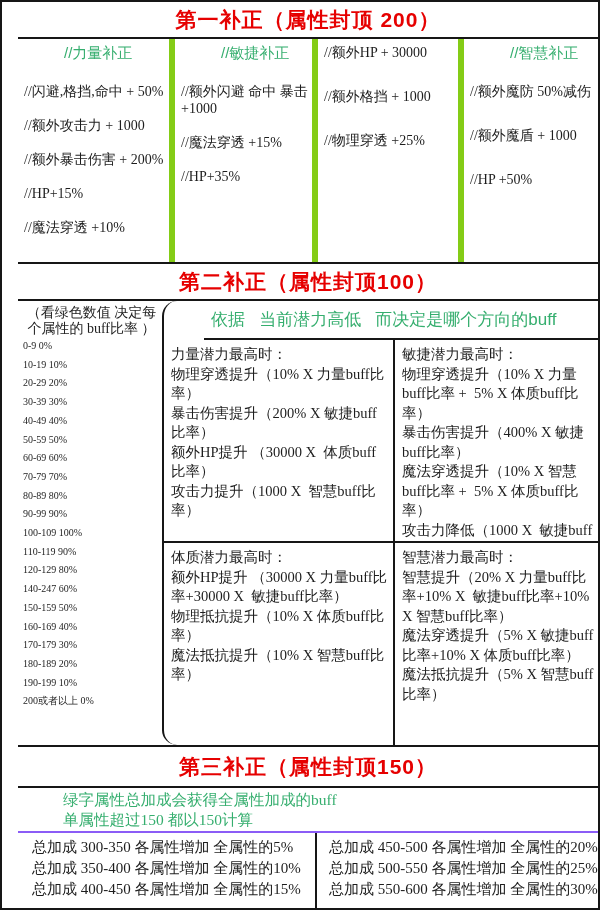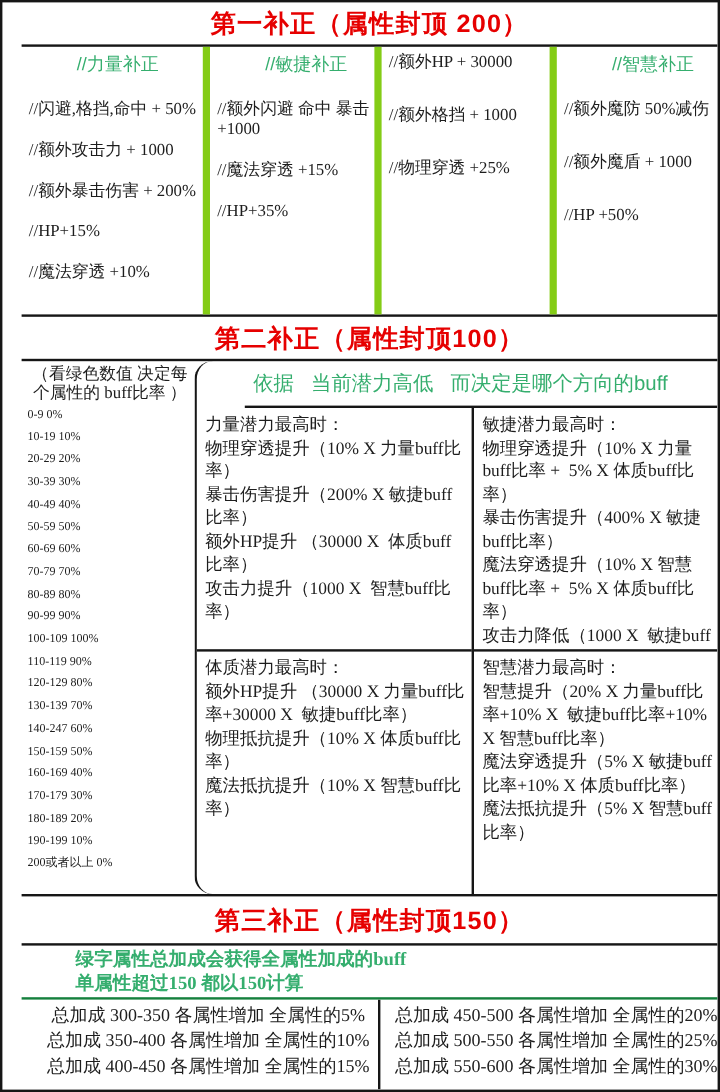--- a/index.html
+++ b/index.html
@@ -37,23 +37,23 @@
     display:flex; align-items:center; padding-left:7px;
     font-size:17px; white-space:pre; font-family:"Liberation Sans","DejaVu Sans",sans-serif;
   }
   .blocks { flex:1; display:grid; grid-template-columns:229px 1fr; grid-template-rows:201px 1fr; }
   .block { padding:5px 3px 0 7px; overflow:hidden; }
   .block.br { border-left:2px solid #161616; }
   .block.bb { border-top:2px solid #161616; }
   .block-title { font-size:14.5px; line-height:19.5px; }
   .blk-line { font-size:14.5px; line-height:19.5px; white-space:pre-wrap; }
   
-  .notes { height:45px; flex:0 0 auto; border-bottom:2px solid #15803d; padding:2px 0 0 5px; overflow:hidden;font-weight:bold; }
+  .notes { height:45px; flex:0 0 auto; border-bottom:2px solid #8b5cf6; padding:2px 0 0 5px; overflow:hidden; }
   .note-line { font-size:15.5px; line-height:20px; white-space:pre-wrap; }
-  .bonus { flex:1; display:flex; overflow:hidden;text-align:center; }
+  .bonus { flex:1; display:flex; overflow:hidden; }
   .bonus-col { width:297px; padding:4px 0 0 14px; overflow:hidden; }
   .bonus-col + .bonus-col { flex:1; border-left:2px solid #161616; padding-left:12px; }
   .bonus-line { font-size:15px; line-height:21px; white-space:pre; }
   .green { color:#35ae6e;margin-left:40px; }
   .red   { color:#e60000; }
 </style>
 </head>
 <body>
 
 <div class="page">
@@ -106,21 +106,20 @@
           <div class="ratio">30-39 30%</div>
           <div class="ratio">40-49 40%</div>
           <div class="ratio">50-59 50%</div>
           <div class="ratio">60-69 60%</div>
           <div class="ratio">70-79 70%</div>
           <div class="ratio">80-89 80%</div>
           <div class="ratio">90-99 90%</div>
           <div class="ratio">100-109 100%</div>
           <div class="ratio">110-119 90%</div>
           <div class="ratio">120-129 80%</div>
-          <div class="ratio">130-139 70%</div>
           <div class="ratio">140-247 60%</div>
           <div class="ratio">150-159 50%</div>
           <div class="ratio">160-169 40%</div>
           <div class="ratio">170-179 30%</div>
           <div class="ratio">180-189 20%</div>
           <div class="ratio">190-199 10%</div>
           <div class="ratio">200或者以上 0%</div>
         </div>
     </div>
     <div class="sec2-right">

